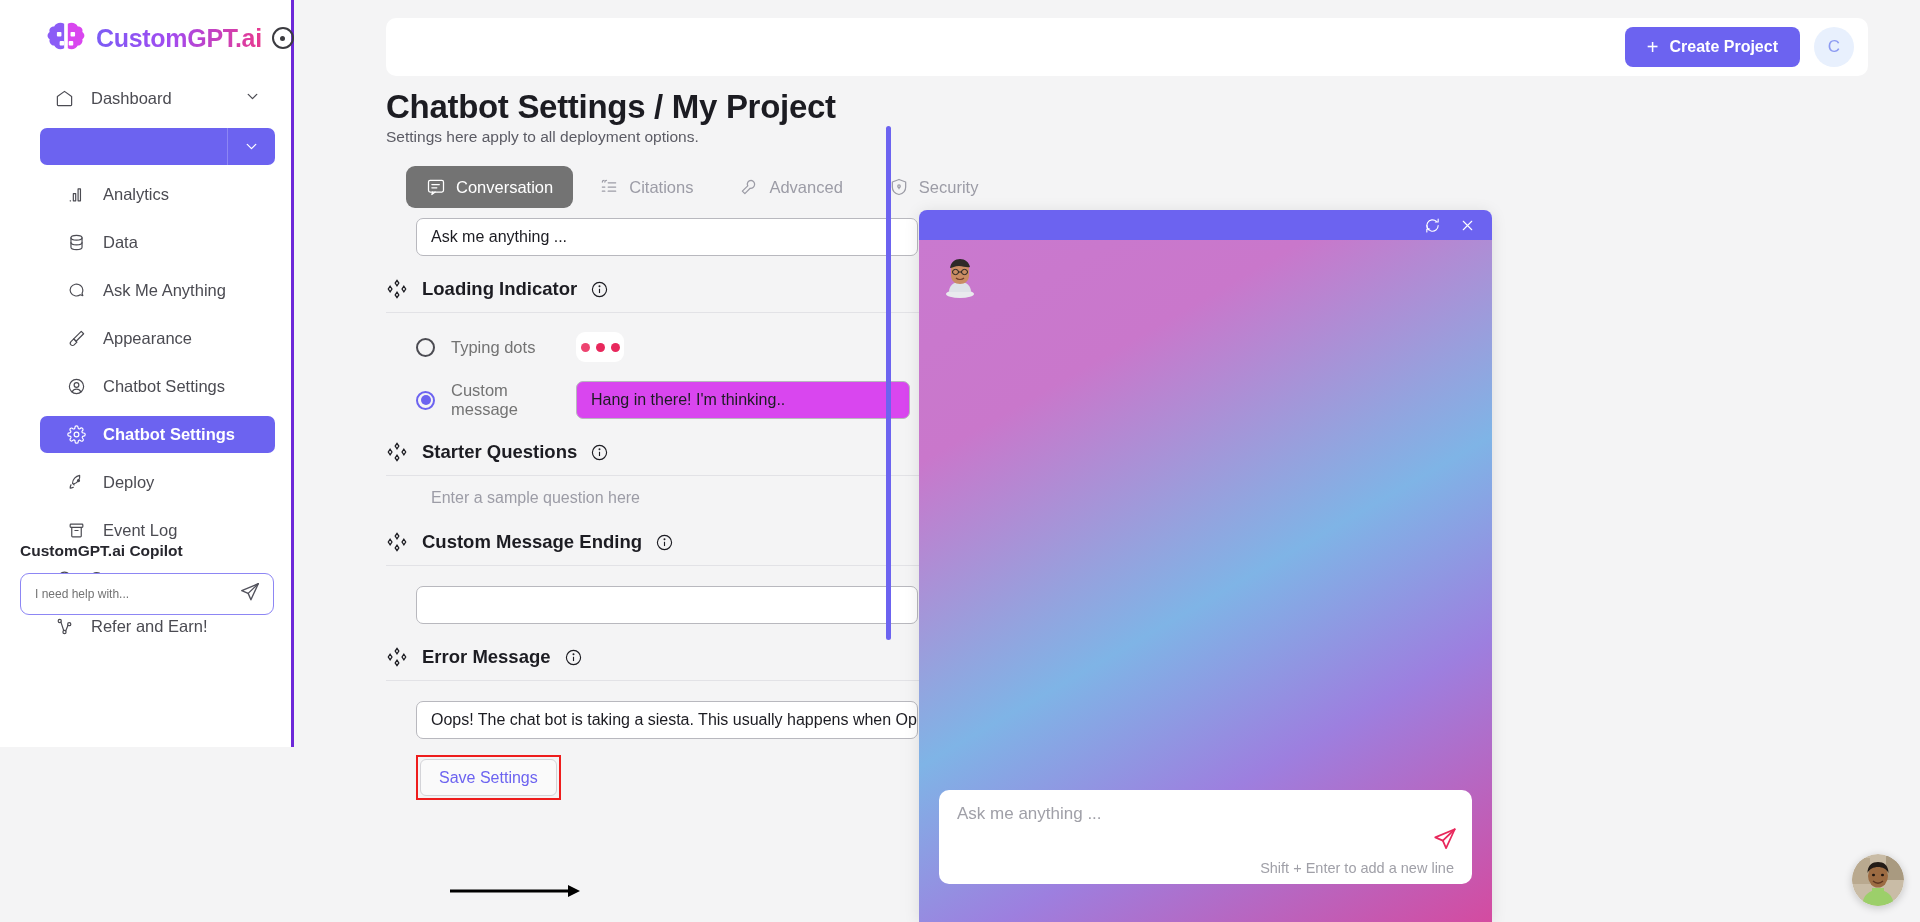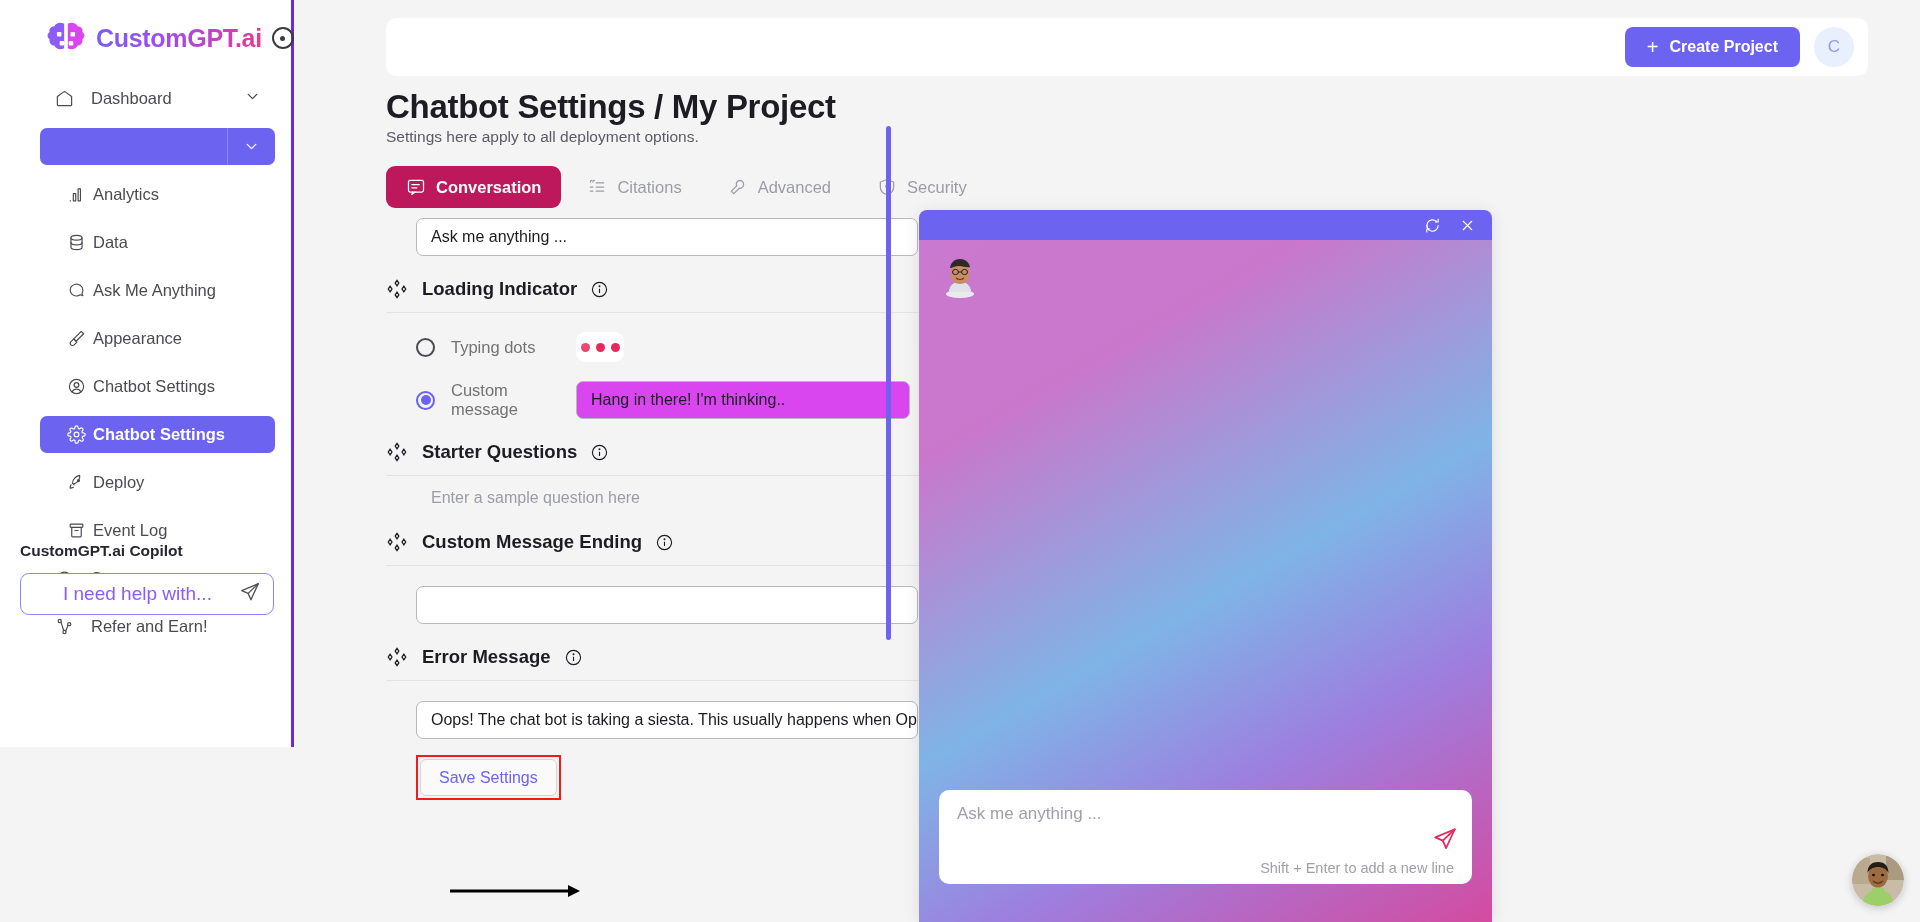--- a/index.html
+++ b/index.html
@@ -38,21 +38,21 @@
   .nav-item {
     display: flex; align-items: center; height: 37px; gap: 17px;
     padding: 0 14px; border-radius: 7px; margin-bottom: 11px;
     color: #4b4b52; font-size: 16.5px; cursor: pointer; position: relative;
   }
   .nav-item .ico { width: 20px; height: 20px; flex: 0 0 20px; display: flex; align-items: center; justify-content: center; }
   .nav-item .ico svg { width: 19px; height: 19px; stroke: #4b4b52; fill: none; stroke-width: 1.5; stroke-linecap: round; stroke-linejoin: round; }
   .nav-item .lbl { white-space: nowrap; }
   .nav-item .chev { margin-left: auto; }
   .nav-item .chev svg { width: 17px; height: 17px; stroke: #4b4b52; fill: none; stroke-width: 1.8; stroke-linecap: round; stroke-linejoin: round; }
-  .nav-item.sub { padding-left: 26px; gap: 7px; }
+  .nav-item.sub { padding-left: 26px; gap: 17px; }
   .nav-item.active { background: #6c63f0; color: #fff; font-weight: 600; }
   .nav-item.active .ico svg { stroke: #fff; }
   .nav-project {
     display: flex; align-items: stretch; height: 37px; margin-bottom: 11px;
     border-radius: 7px; overflow: hidden;
   }
   .nav-project .main {
     flex: 1; background: #6c63f0; color: #fff; display: flex; align-items: center;
     gap: 17px; padding: 0 14px; font-size: 16.5px; font-weight: 600; cursor: pointer;
   }
@@ -61,21 +61,21 @@
     display: flex; align-items: center; justify-content: center; cursor: pointer;
   }
   .nav-project .drop svg { width: 17px; height: 17px; stroke: #fff; fill:none; stroke-width:1.8; stroke-linecap:round; stroke-linejoin:round;}
 
   .copilot { position: absolute; left: 0; bottom: 132px; width: 294px; padding: 0 20px; }
   .copilot-title { font-size: 15.5px; font-weight: 700; color: #27272e; margin-bottom: 13px; }
   .copilot-box {
     height: 42px; border: 1.6px solid #8d86f4; border-radius: 9px;
     display: flex; align-items: center; padding: 0 12px 0 14px; background: #fff;
   }
-  .copilot-box .ph { color: #8b5cf6; font-size: 19px; flex: 1; margin-left: 28px; }
+  .copilot-box .ph { color: #737373; font-size: 12px; flex: 1; }
   .copilot-box .send svg { width: 22px; height: 22px; stroke: #52525c; fill: none; stroke-width: 1.5; stroke-linejoin: round; stroke-linecap: round; }
 
   
   .main { flex: 1; position: relative; height: 922px; background: #f4f4f5; overflow: hidden; }
   .topbar {
     position: absolute; left: 92px; top: 18px; right: 52px; height: 58px;
     background: #fff; border-radius: 10px; display: flex; align-items: center;
     justify-content: flex-end; padding-right: 14px; gap: 14px;
   }
   .create-btn {
@@ -92,21 +92,21 @@
 
   .page-title { position: absolute; left: 92px; top: 88px; font-size: 33px; font-weight: 700; color: #1c1c22; letter-spacing: -0.3px; }
   .page-sub { position: absolute; left: 92px; top: 128px; font-size: 15.5px; color: #5b5b64; }
 
   .tabs { position: absolute; left: 92px; top: 166px; display: flex; align-items: center; gap: 6px; }
   .tab {
     display: flex; align-items: center; gap: 10px; height: 42px; padding: 0 20px;
     border-radius: 9px; font-size: 16.5px; color: #9c9ca6; cursor: pointer; white-space: nowrap;
   }
   .tab svg { width: 20px; height: 20px; stroke: #9c9ca6; fill: none; stroke-width: 1.5; stroke-linecap: round; stroke-linejoin: round; }
-  .tab.active { background: #be185d; color: #fff; font-weight: 700; }
+  .tab.active { background: #737373; color: #fff; font-weight: 400; margin-left: 20px; }
   .tab.active svg { stroke: #fff; }
 
   
   .form-col {
     position: absolute; left: 92px; top: 218px; width: 572px; height: 704px;
     overflow: hidden;
   }
   .fld-input {
     width: 502px; height: 38px; border: 1px solid #b8b8be; border-radius: 7px;
     background: #fff; display: flex; align-items: center; padding: 0 14px;

